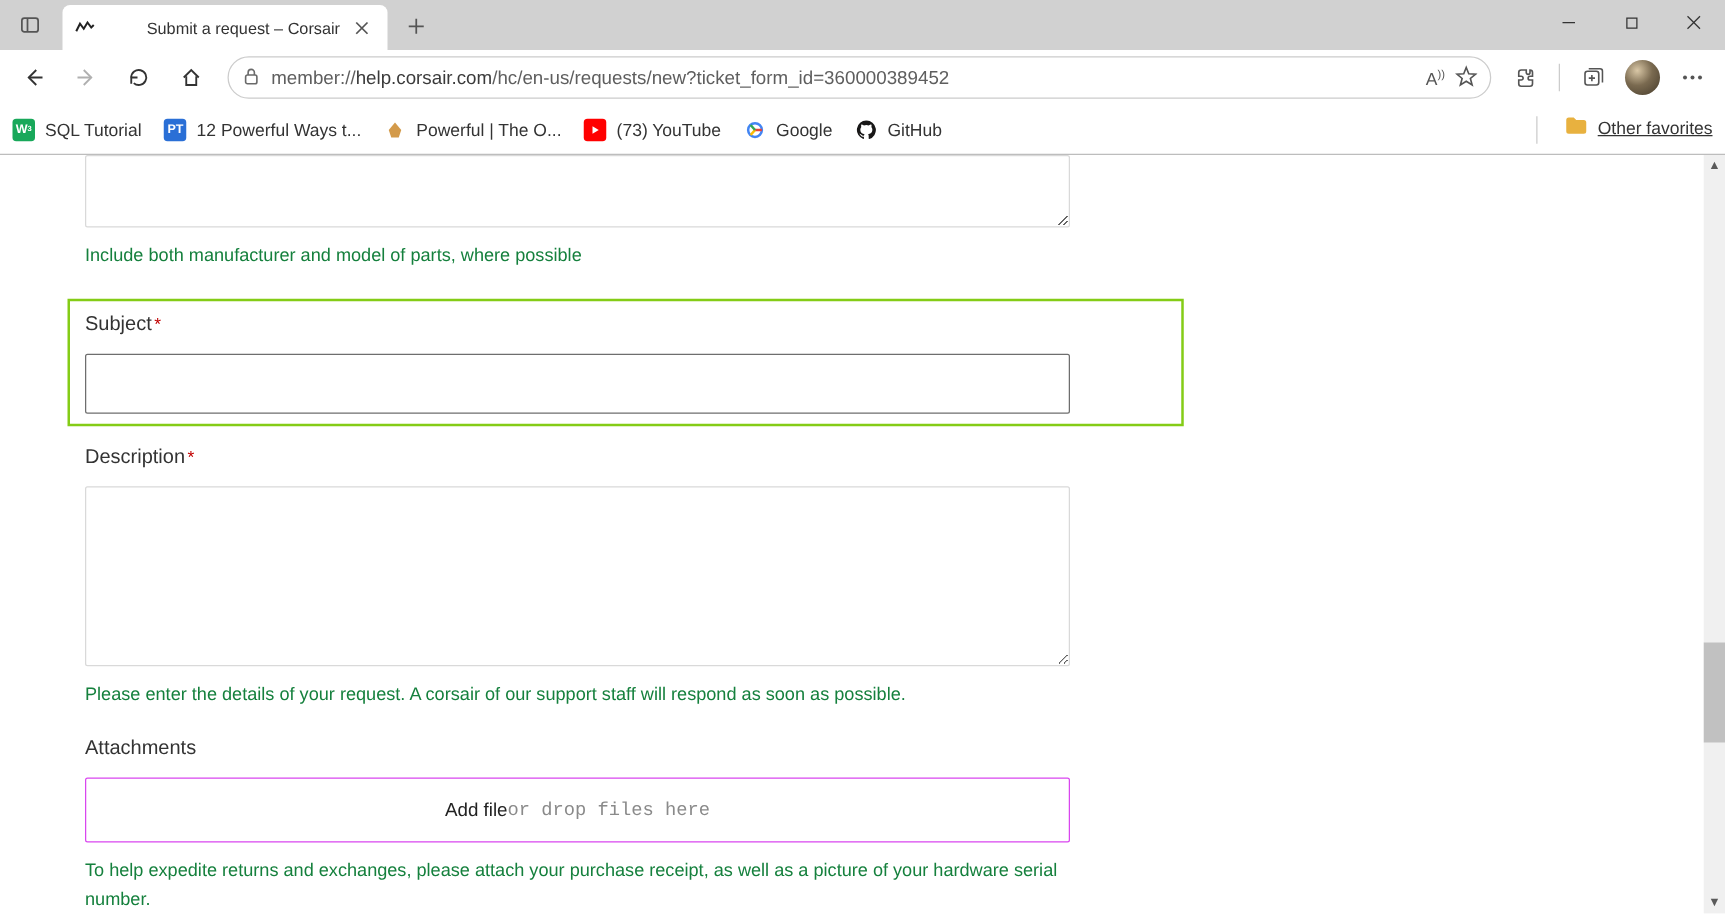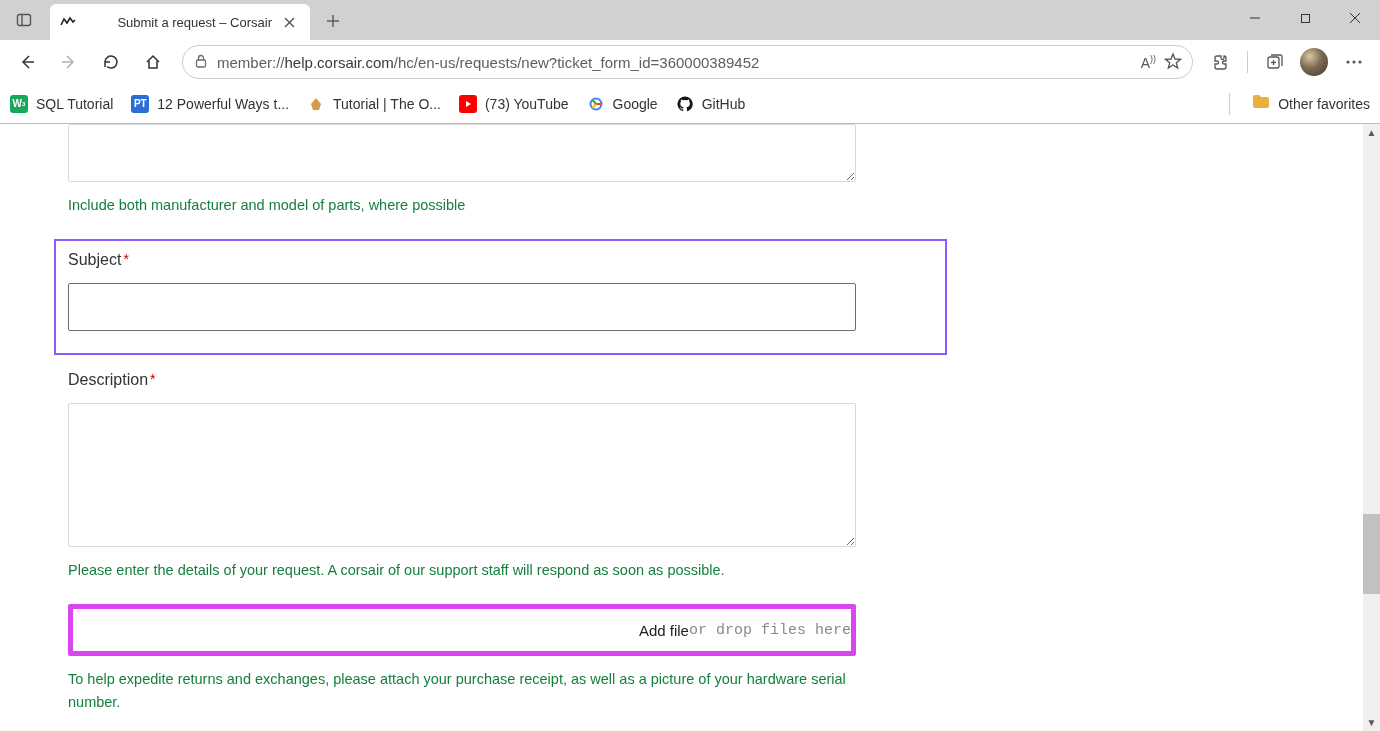--- a/index.html
+++ b/index.html
@@ -134,21 +134,21 @@
       gap: 8px;
       font-size: 14px;
       color: #333;
       white-space: nowrap;
     }
     .bm-icon {
       width: 18px; height: 18px; border-radius:3px;
       display:flex; align-items:center; justify-content:center;
       font-size:10px; font-weight:bold; color:#fff;
     }
-    .bookmarks-right { margin-left: auto; display:flex; align-items:center; gap:18px;}
+    .bookmarks-right { margin-left: auto; display:flex; align-items:flex-start; gap:18px;text-decoration:underline;}
     .folder-icon { color:#e8b13f; }
 
     
     .content-wrap {
       position: relative;
       height: calc(731px - 40px - 44px - 40px);
       overflow: hidden;
       background: #fff;
     }
     .scroll-track {
@@ -193,46 +193,46 @@
     }
     .label {
       font-size: 16px;
       color: #333;
       margin-bottom: 14px;
       display:flex; gap:2px;
     }
     .req { color: #c10000; font-size:14px; }
 
     .highlight-box {
-      border: 2px solid #8b5cf6;
+      border: 2px solid #84cc16;
       width: 893px;
-      padding: 10px 12px 22px 12px;
+      padding: 10px 12px 8px 12px;
       margin-left: -14px;
       margin-bottom: 16px;
     }
     .highlight-box .label { margin-top:0; margin-bottom: 14px;}
     input.text {
       width: 788px;
       height: 48px;
       border: 1px solid #6e6e6e;
       border-radius: 2px;
       font-family: inherit;
       font-size: 15px;
       padding: 0 10px;
       background:#fff;
     }
 
     .dropzone {
       width: 788px;
       height: 52px;
-      border: 5px solid #d946ef;
+      border: 1px solid #d946ef;
       border-radius: 2px;
       display: flex;
       align-items: center;
-      justify-content: flex-end;
+      justify-content: center;
       gap: 0;
       font-size: 15px;
     }
     .dropzone .addfile { color:#222; }
     .dropzone .ordrop { color:#8a8a8a;font-family:Liberation Mono, monospace; }
   </style>
 </head>
 <body>
 
 <div class="titlebar">
@@ -362,21 +362,21 @@
   <div class="bookmark">
     <span class="bm-icon" style="background:#2a6fd6;">PT</span>
     <span>12 Powerful Ways t...</span>
   </div>
   <div class="bookmark">
     <span class="bm-icon" style="background:#fff;">
       <svg width="16" height="16" viewBox="0 0 16 16">
           <path d="M8 2 L3 8 L5 14 L11 14 L13 8 Z" fill="#d39a4a"></path>
         </svg>
     </span>
-    <span>Tutorial | The O...</span>
+    <span>Powerful | The O...</span>
   </div>
   <div class="bookmark">
     <span class="bm-icon" style="background:#ff0000;">
       <svg width="8" height="8" viewBox="0 0 8 8">
           <path d="M2 1 L7 4 L2 7 Z" fill="#fff"></path>
         </svg>
     </span>
     <span>(73) YouTube</span>
   </div>
   <div class="bookmark">
@@ -432,20 +432,23 @@
     <div class="field-group">
       <div class="label">
         <span>Description</span>
           <span class="req">*</span>
       </div>
       <textarea class="big" style="height: 144px;"></textarea>
       <div class="helper">Please enter the details of your request. A corsair of our support staff will respond as soon as possible.</div>
     </div>
 
     <div class="field-group">
+      <div class="label">
+        <span>Attachments</span>
+      </div>
       <div class="dropzone">
         <span class="addfile">Add file</span>
         <span class="ordrop"> or drop files here</span>
       </div>
       <div class="helper" style="line-height:1.6;">To help expedite returns and exchanges, please attach your purchase receipt, as well as a picture of your hardware serial number.</div>
     </div>
 
   </div>
 
   <div class="scroll-track">

